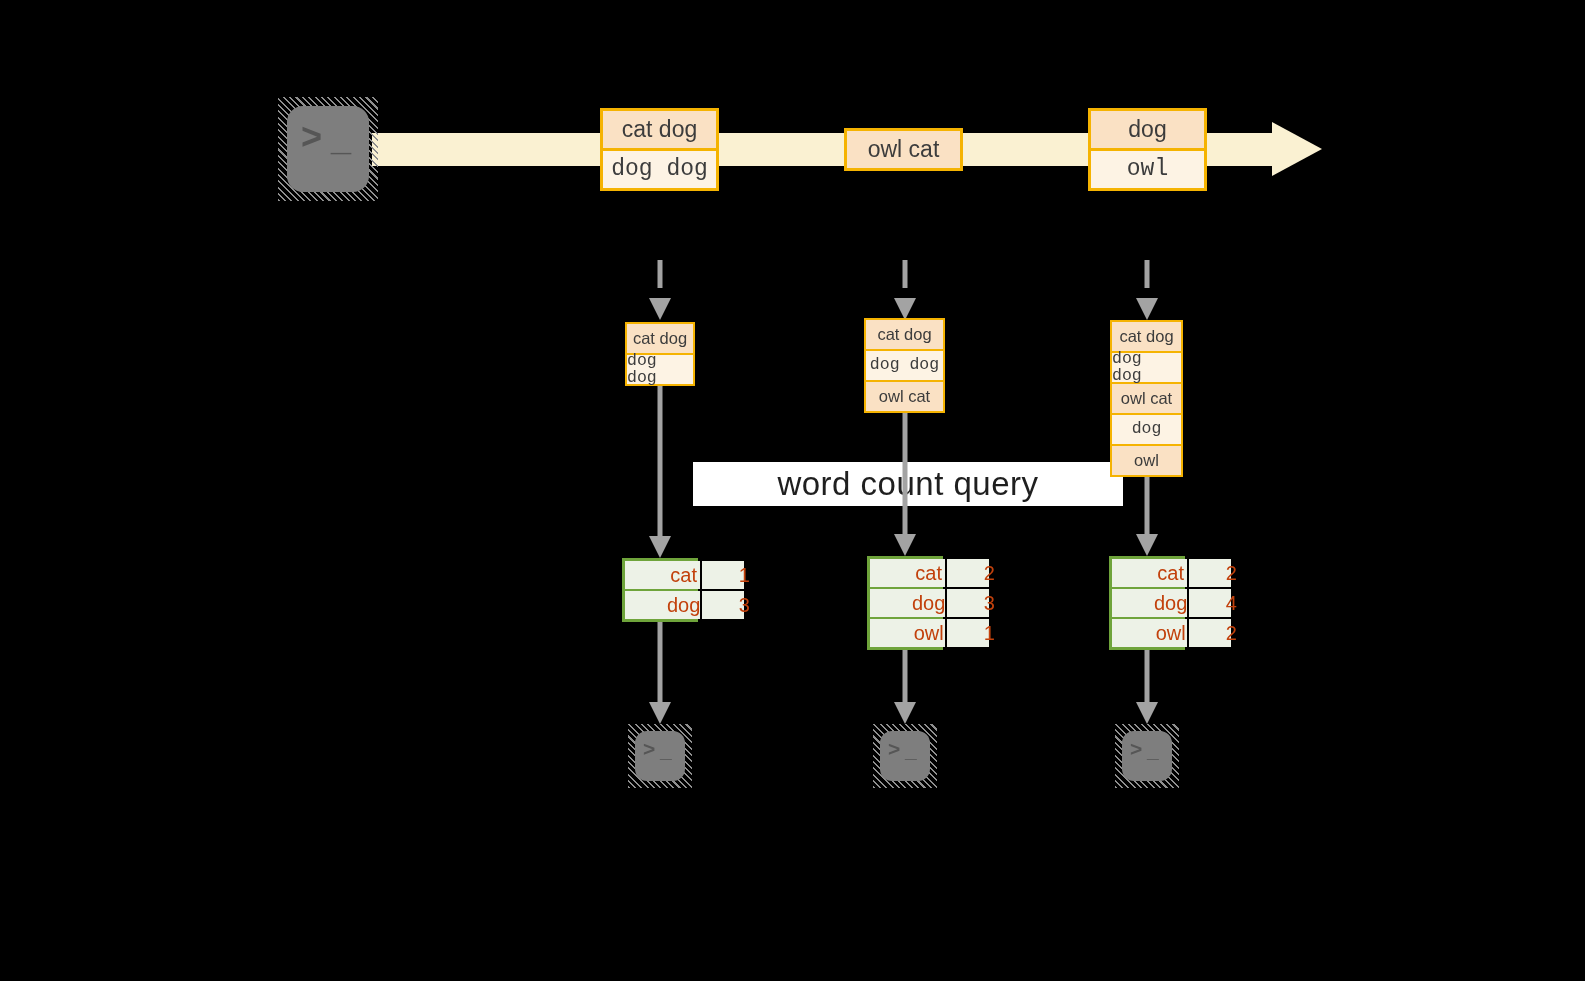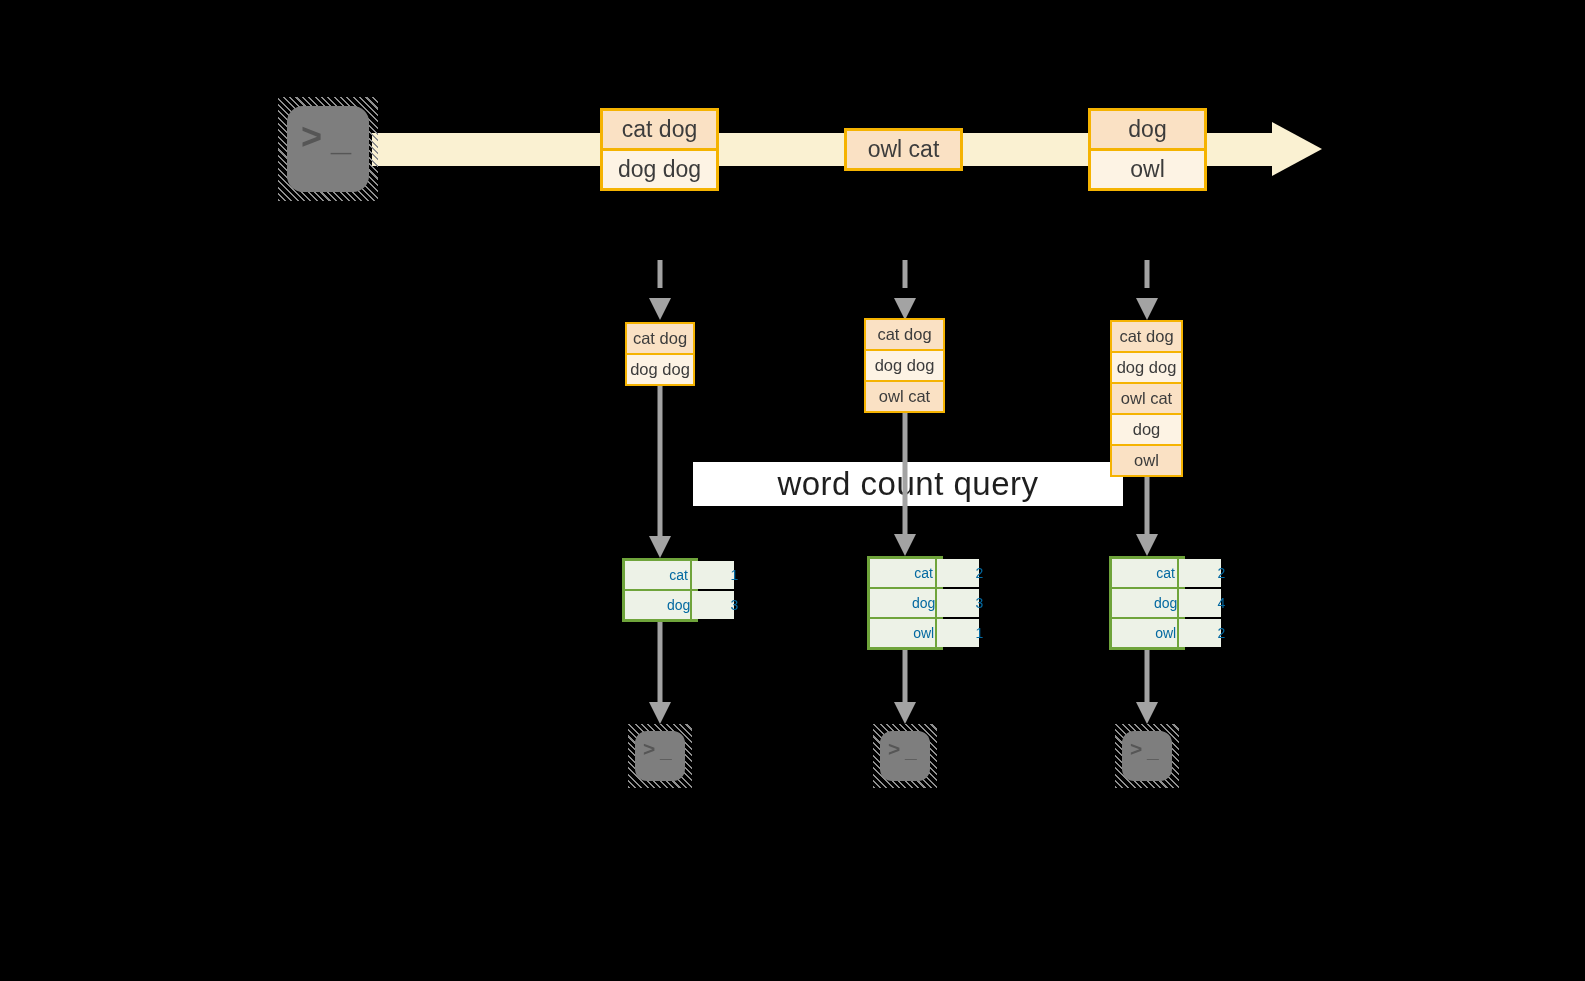--- a/index.html
+++ b/index.html
@@ -14,26 +14,26 @@
     border-left:50px solid var(--stream);border-top:27px solid transparent;border-bottom:27px solid transparent;z-index:0;}
   
   .obox{position:absolute;border:3px solid var(--gold);background:var(--gold);
     display:flex;flex-direction:column;gap:3px;z-index:3;}
   .obox .orow{display:flex;align-items:center;justify-content:center;color:var(--text_dark);line-height:1;}
   .obox.big{width:119px;}
   .obox.big .orow{height:37px;font-size:23px;}
   .obox.small{border-width:2px;gap:2px;}
   .obox.small .orow{height:29px;font-size:16.5px;}
   .peach{background:var(--peach);}
-  .cream{background:var(--cream);}
+  .cream{background:var(--cream);font-family:Liberation Mono, monospace;}
   
   .gtable{position:absolute;width:76px;border:3px solid var(--green);background:var(--green);
     display:grid;grid-template-columns:1fr 24px;gap:2px;z-index:3;}
   .gcell{background:var(--green_fill);display:flex;align-items:center;justify-content:center;
-    height:28px;font-size:14px;color:#0369a1;line-height:1;padding-left:42px;}
+    height:28px;font-size:20px;color:#c2410c;line-height:1;padding-left:42px;}
   
   .query-band{position:absolute;left:693px;top:462px;width:430px;height:44px;background:var(--band_bg);
     display:flex;align-items:center;justify-content:center;z-index:1;
     font-size:33px;color:var(--query_text);letter-spacing:0.5px;}
   
   .arrow{position:absolute;z-index:2;}
   .aline{stroke:var(--arrow_gray);stroke-width:5;fill:none;}
   .dashedline{stroke-dasharray:28 12;}
   .ahead{fill:var(--arrow_gray);stroke:none;}
   

